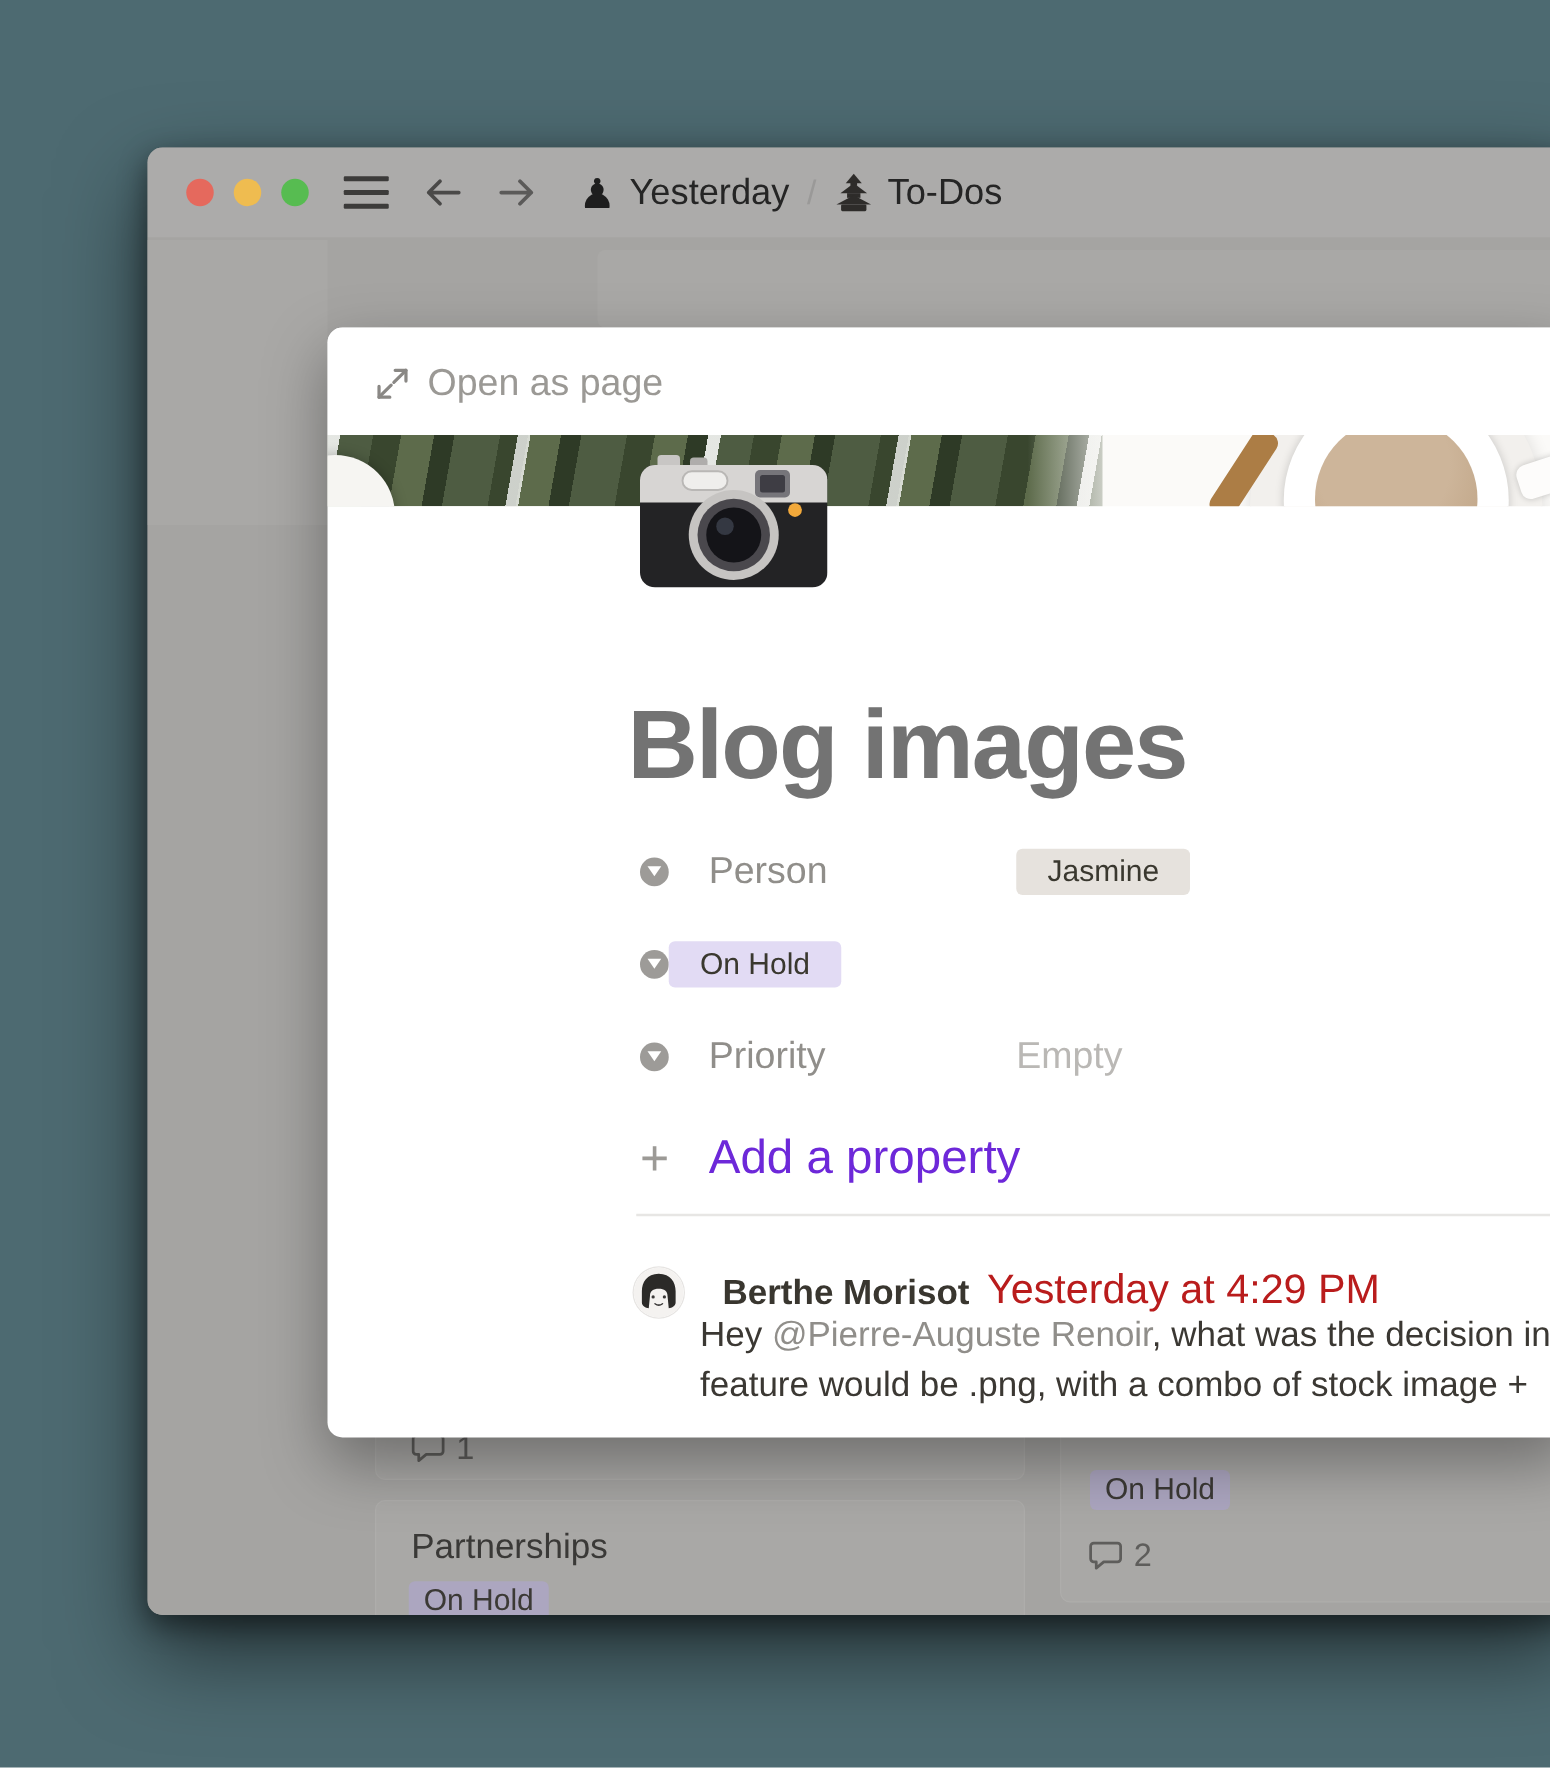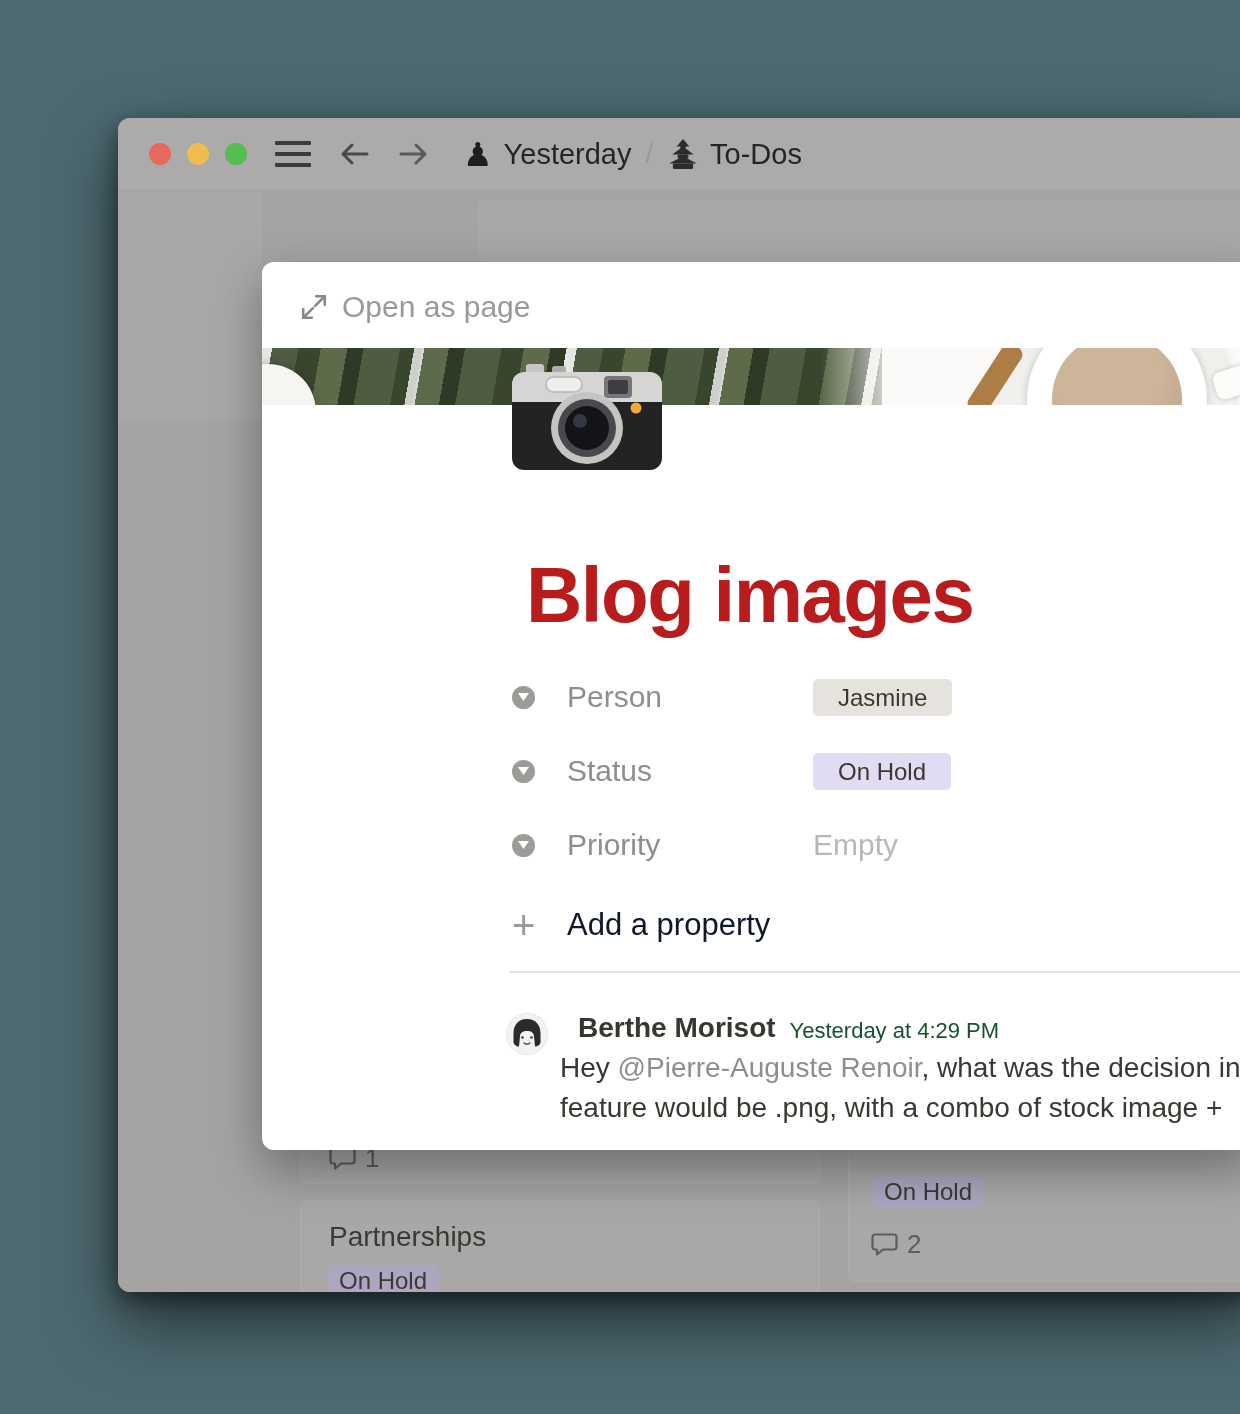--- a/index.html
+++ b/index.html
@@ -74,44 +74,44 @@
   .cup{position:absolute;left:765px;top:-38px;width:180px;height:180px;border-radius:50%;
     background:#FFFFFF;box-shadow:0 0 8px rgba(0,0,0,.18);}
   .coffee{position:absolute;left:790px;top:-14px;width:130px;height:130px;border-radius:50%;
     background:radial-gradient(circle at 42% 30%,#CDB59A 0 45%,#B89C7C 100%);}
   .cinnamon{position:absolute;left:722px;top:-8px;width:22px;height:78px;border-radius:8px;
     background:#AC7D45;transform:rotate(33deg);}
   .cup-handle{position:absolute;left:952px;top:18px;width:52px;height:28px;border-radius:8px;
     background:#FDFCFB;box-shadow:0 0 5px rgba(0,0,0,.2);transform:rotate(-18deg);}
   .camera{position:absolute;left:250px;top:102px;width:150px;height:106px;}
   .page-title{
-    position:absolute;left:264px;top:288px;font-size:78px;font-weight:700;
-    color:#b91c1c;letter-spacing:-1.5px;white-space:nowrap;
+    position:absolute;left:240px;top:288px;font-size:78px;font-weight:700;
+    color:#737373;letter-spacing:-1.5px;white-space:nowrap;
   }
   .prop-row{position:absolute;left:250px;right:0;height:44px;display:flex;align-items:center;}
   .row-1{top:413px;} .row-2{top:487px;} .row-3{top:561px;}
   .prop-toggle{
     width:23px;height:23px;border-radius:50%;background:#9D9B98;flex:0 0 auto;
     display:flex;align-items:center;justify-content:center;cursor:pointer;
   }
   .prop-label{margin-left:32px;font-size:30px;color:#908E8A;width:246px;flex:0 0 auto;}
   .chip{
     display:inline-block;font-size:24px;line-height:37px;padding:0 25px;border-radius:5px;
     color:#3A382F;cursor:pointer;
   }
   .empty-val{font-size:30px;color:#BAB8B5;cursor:pointer;}
   .add-row{position:absolute;left:250px;top:643px;display:flex;align-items:center;cursor:pointer;}
   .plus-glyph{font-size:40px;color:#9C9A96;line-height:1;width:30px;}
-  .add-label{margin-left:25px;font-size:31px;color:#0f172a;}
+  .add-label{margin-left:25px;font-size:38px;color:#6d28d9;}
   .divider{position:absolute;left:247px;right:0;top:709px;height:2px;background:#E7E6E4;}
   .avatar{position:absolute;left:245px;top:752px;width:40px;height:40px;border-radius:50%;overflow:hidden;
     box-shadow:0 0 0 1px #E6E4E2;}
   .comment-head{position:absolute;left:316px;top:750px;display:flex;align-items:flex-end;white-space:nowrap;}
   .comment-author{font-size:28px;font-weight:700;color:#39362F;}
-  .comment-time{margin-left:14px;font-size:22px;color:#14532d;}
+  .comment-time{margin-left:14px;font-size:33px;color:#b91c1c;}
   .comment-line{position:absolute;left:298px;right:0;font-size:28px;color:#3B3833;
     white-space:nowrap;overflow:hidden;}
   .line-1{top:790px;} .line-2{top:830px;}
   .mention{color:#908E8A;}
 </style>
 </head>
 <body>
 
 <div class="app-window">
 
@@ -243,21 +243,20 @@
     <span class="prop-label">Person</span>
     <span class="chip" style="background:#E6E2DD">Jasmine</span>
   </div>
 
   <div class="prop-row row-2">
     <span class="prop-toggle">
       <svg width="13" height="10" viewBox="0 0 13 10">
           <polygon points="1,1 12,1 6.5,9" fill="#FFFFFF"></polygon>
         </svg>
     </span>
-    <span class="prop-label">Status</span>
     <span class="chip" style="background:#E2DBF4">On Hold</span>
   </div>
 
   <div class="prop-row row-3">
     <span class="prop-toggle">
       <svg width="13" height="10" viewBox="0 0 13 10">
           <polygon points="1,1 12,1 6.5,9" fill="#FFFFFF"></polygon>
         </svg>
     </span>
     <span class="prop-label">Priority</span>

